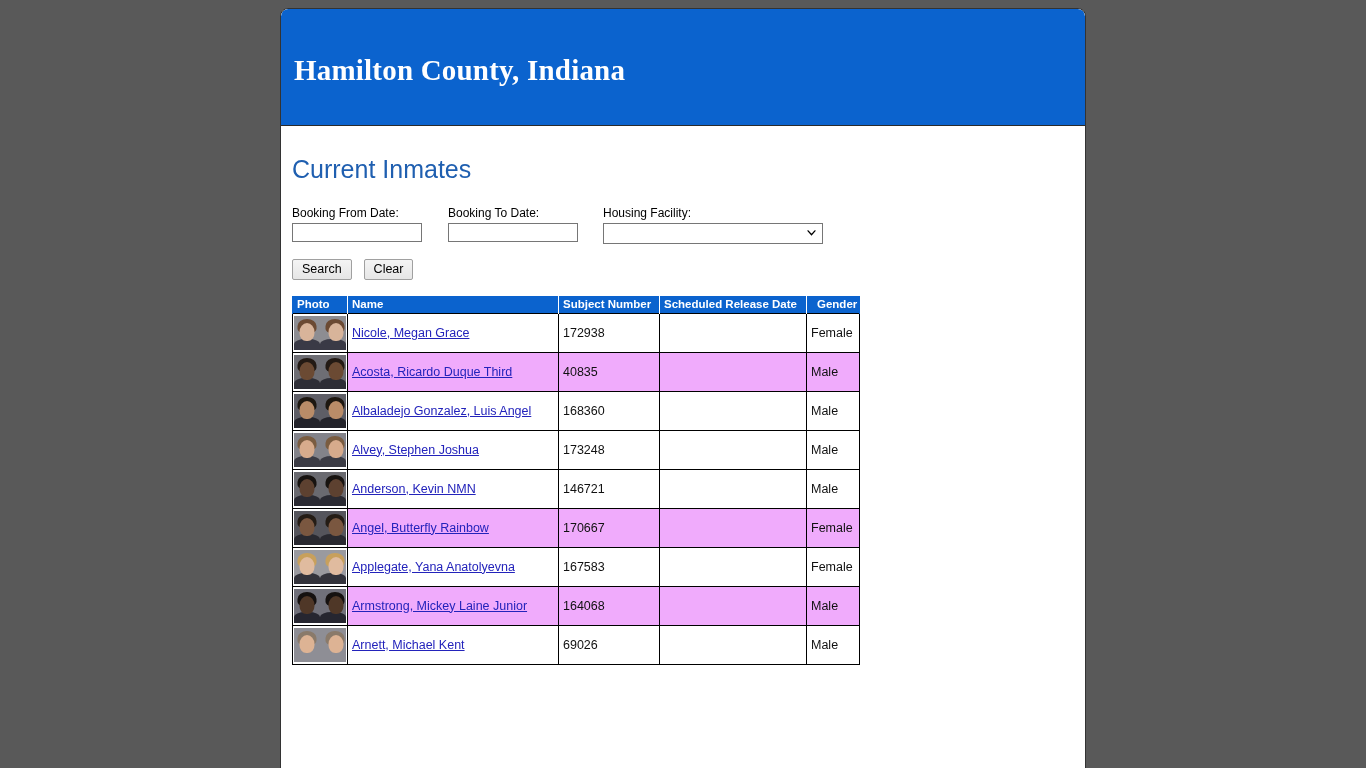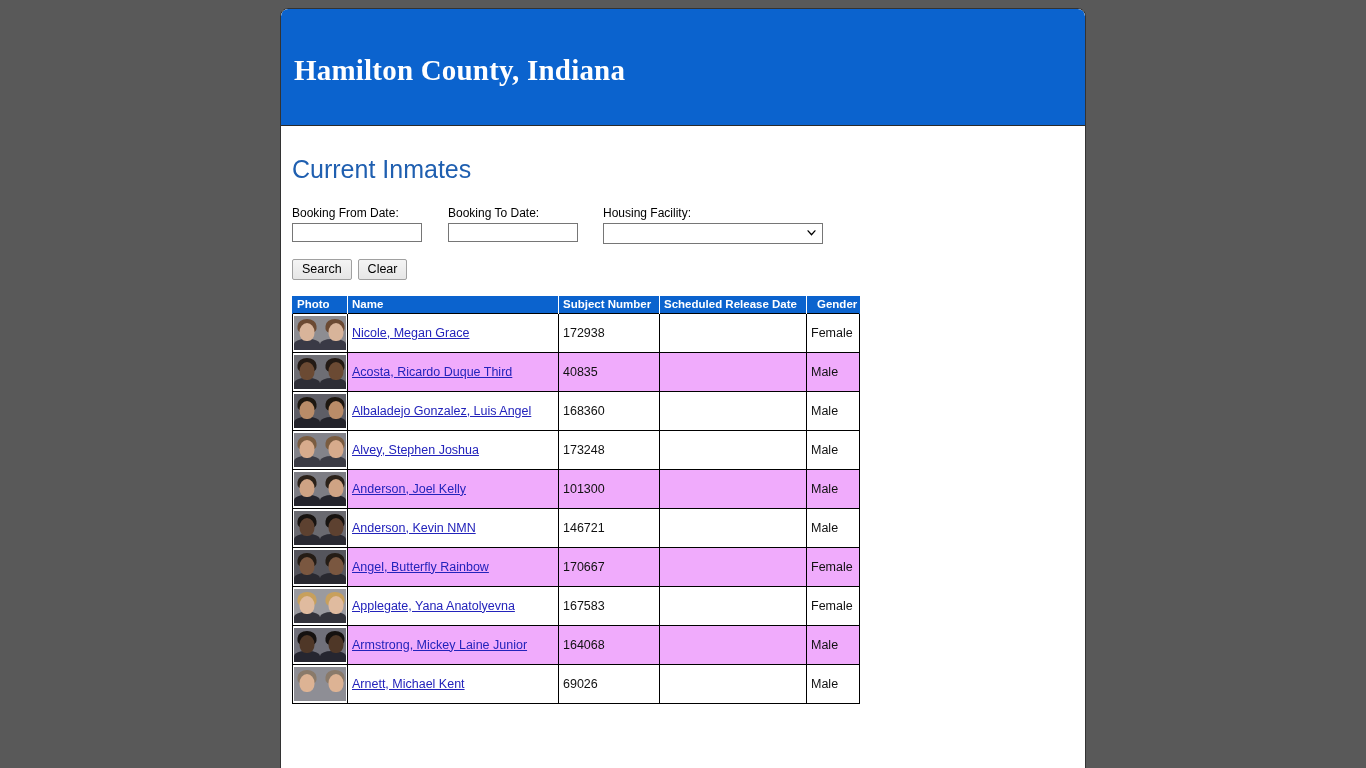--- a/index.html
+++ b/index.html
@@ -135,21 +135,21 @@
     width: 3px;
     height: 7px;
     border: solid #fff;
     border-width: 0 2px 2px 0;
     transform: rotate(42deg);
   }
   .gap-1 { width: 11px; }
   .gap-2 { width: 20px; }
   .gap-3 { width: 33px; }
 
-  #button-row { margin-top: 15px; display: flex; gap: 6px; }
+  #button-row { margin-top: 15px; display: flex; gap: 12px; }
   .btn {
     font-family: "Liberation Sans", sans-serif;
     font-size: 12.5px;
     color: #000;
     background: linear-gradient(#f4f4f4, #e6e6e6);
     border: 1px solid #a0a0a0;
     border-radius: 2px;
     padding: 2px 9px 3px 9px;
     cursor: pointer;
   }
@@ -384,40 +384,20 @@
                   <div class="hair" style="background: rgb(122, 92, 64); left: 58%;"></div>
                   <div class="head" style="background: rgb(215, 171, 140); left: 60%;"></div>
                 </div>
               </div>
             </td>
             <td><span class="name-link">Alvey, Stephen Joshua</span></td>
             <td>173248</td>
             <td></td>
             <td>Male</td>
           </tr>
-          <tr class="alt">
-            <td class="photo-cell">
-              <div class="mug">
-                <div class="half" style="background: rgb(125, 125, 132);">
-                  <div class="body" style="background: rgb(36, 36, 44);"></div>
-                  <div class="hair" style="background: rgb(42, 33, 25);"></div>
-                  <div class="head" style="background: rgb(207, 163, 132);"></div>
-                </div>
-                <div class="half" style="background: rgb(125, 125, 132);">
-                  <div class="body" style="background: rgb(36, 36, 44);"></div>
-                  <div class="hair" style="background: rgb(42, 33, 25); left: 58%;"></div>
-                  <div class="head" style="background: rgb(207, 163, 132); left: 60%;"></div>
-                </div>
-              </div>
-            </td>
-            <td><span class="name-link">Anderson, Joel Kelly</span></td>
-            <td>101300</td>
-            <td></td>
-            <td>Male</td>
-          </tr>
           <tr>
             <td class="photo-cell">
               <div class="mug">
                 <div class="half" style="background: rgb(106, 106, 112);">
                   <div class="body" style="background: rgb(42, 42, 50);"></div>
                   <div class="hair" style="background: rgb(23, 19, 16);"></div>
                   <div class="head" style="background: rgb(93, 65, 48);"></div>
                 </div>
                 <div class="half" style="background: rgb(106, 106, 112);">
                   <div class="body" style="background: rgb(42, 42, 50);"></div>

